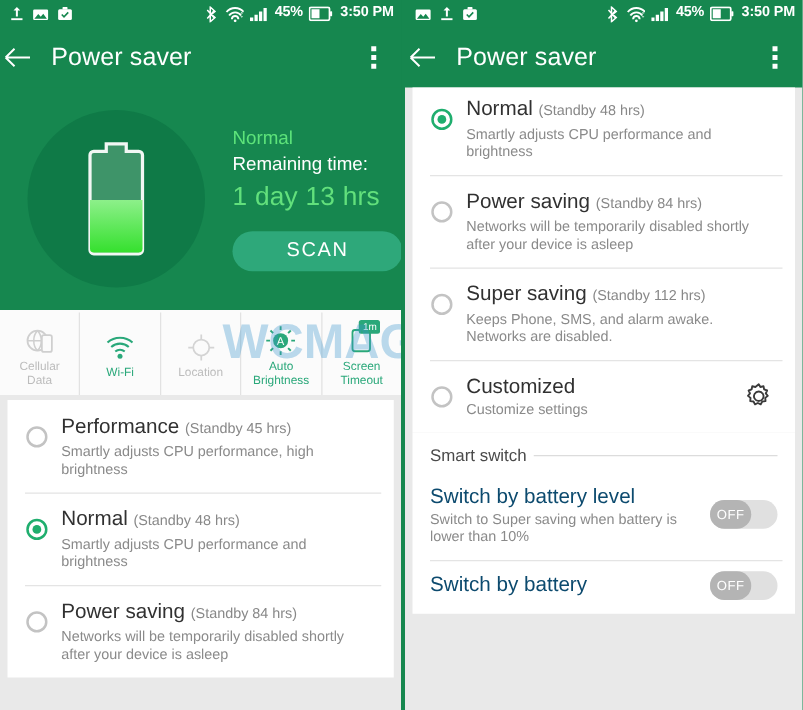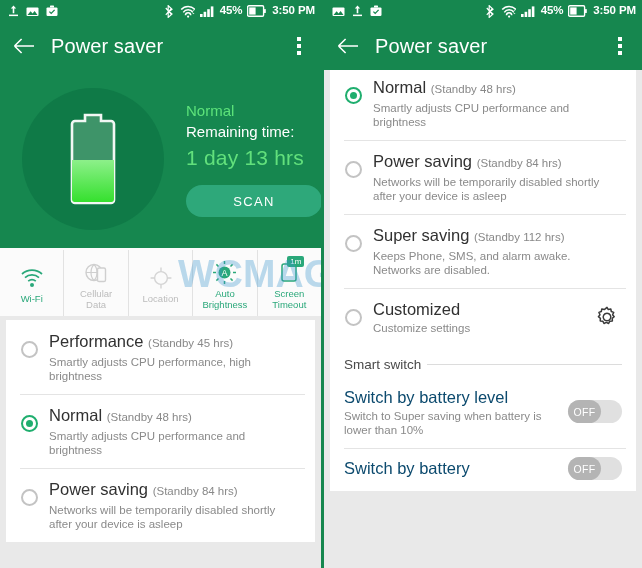--- a/index.html
+++ b/index.html
@@ -43,21 +43,21 @@
     font-size: 11.5px; font-weight: bold; color: #fff;
     letter-spacing: -0.1px; line-height: 1; margin-left: 1px;
   }
 
   
   .appbar {
     height: 48px;
     background: #16874f;
     display: flex;
     align-items: center;
-    padding: 0 10px 0 10px;
+    padding: 0 10px 0 0;
   }
   .back-btn {
     width: 28px; height: 28px;
     display: flex; align-items: center; justify-content: center;
     cursor: pointer;
   }
   .appbar-title {
     color: #ffffff;
     font-size: 20px;
     margin-left: 13px;
@@ -113,21 +113,21 @@
     letter-spacing: 0.2px;
   }
   .scan-btn {
     margin-top: 12px;
     background: #2ea87a;
     color: #ffffff;
     border: none;
     border-radius: 20px;
     height: 32px;
     width: 136px;
-    font-size: 13px;
+    font-size: 16px;
     letter-spacing: 1.3px;
     font-family: "Liberation Sans", sans-serif;
     cursor: pointer;
   }
 
   
   .toggles {
     height: 68px;
     background: #fbfbfb;
     display: flex;
@@ -405,41 +405,41 @@
       </div>
       <div class="hero-info">
         <div class="hero-mode">Normal</div>
         <div class="hero-rem">Remaining time:</div>
         <div class="hero-time">1 day 13 hrs</div>
         <button class="scan-btn">SCAN</button>
       </div>
     </div>
 
     <div class="toggles">
+      <div class="toggle off">
+        <div class="tg-icon">
+          <svg width="24" height="22" viewBox="0 0 24 22">
+              <circle cx="10" cy="10.5" r="8" stroke="#cfcfcf" stroke-width="1.4" fill="none"></circle>
+              <path d="M2 10.5 h16 M10 2.5 c-4 4 -4 12 0 16 M10 2.5 c4 4 4 12 0 16" stroke="#cfcfcf" stroke-width="1.2" fill="none"></path>
+              <rect x="13.5" y="6" width="8" height="13.5" rx="1.6" fill="#fbfbfb" stroke="#cfcfcf" stroke-width="1.4"></rect>
+            </svg>
+        </div>
+        <div class="tg-label"><span>Cellular</span><br><span>Data</span></div>
+      </div>
+
       <div class="toggle on">
         <div class="tg-icon">
           <svg width="24" height="19" viewBox="0 0 24 19">
               <path d="M2 5 A15 15 0 0 1 22 5" stroke="#2aa87a" stroke-width="1.7" fill="none"></path>
               <path d="M5 8.6 A10.5 10.5 0 0 1 19 8.6" stroke="#2aa87a" stroke-width="1.7" fill="none"></path>
               <path d="M8.2 12.2 A6 6 0 0 1 15.8 12.2" stroke="#2aa87a" stroke-width="1.7" fill="none"></path>
               <circle cx="12" cy="16" r="2" fill="#2aa87a"></circle>
             </svg>
         </div>
         <div class="tg-label">Wi-Fi</div>
-      </div>
-
-      <div class="toggle off">
-        <div class="tg-icon">
-          <svg width="24" height="22" viewBox="0 0 24 22">
-              <circle cx="10" cy="10.5" r="8" stroke="#cfcfcf" stroke-width="1.4" fill="none"></circle>
-              <path d="M2 10.5 h16 M10 2.5 c-4 4 -4 12 0 16 M10 2.5 c4 4 4 12 0 16" stroke="#cfcfcf" stroke-width="1.2" fill="none"></path>
-              <rect x="13.5" y="6" width="8" height="13.5" rx="1.6" fill="#fbfbfb" stroke="#cfcfcf" stroke-width="1.4"></rect>
-            </svg>
-        </div>
-        <div class="tg-label"><span>Cellular</span><br><span>Data</span></div>
       </div>
 
       <div class="toggle off">
         <div class="tg-icon">
           <svg width="24" height="24" viewBox="0 0 24 24">
               <circle cx="12" cy="12" r="6.4" stroke="#d4d4d4" stroke-width="1.4" fill="none"></circle>
               <path d="M12 1.6 v4 M12 18.4 v4 M1.6 12 h4 M18.4 12 h4" stroke="#d4d4d4" stroke-width="1.4"></path>
             </svg>
         </div>
         <div class="tg-label">Location</div>

